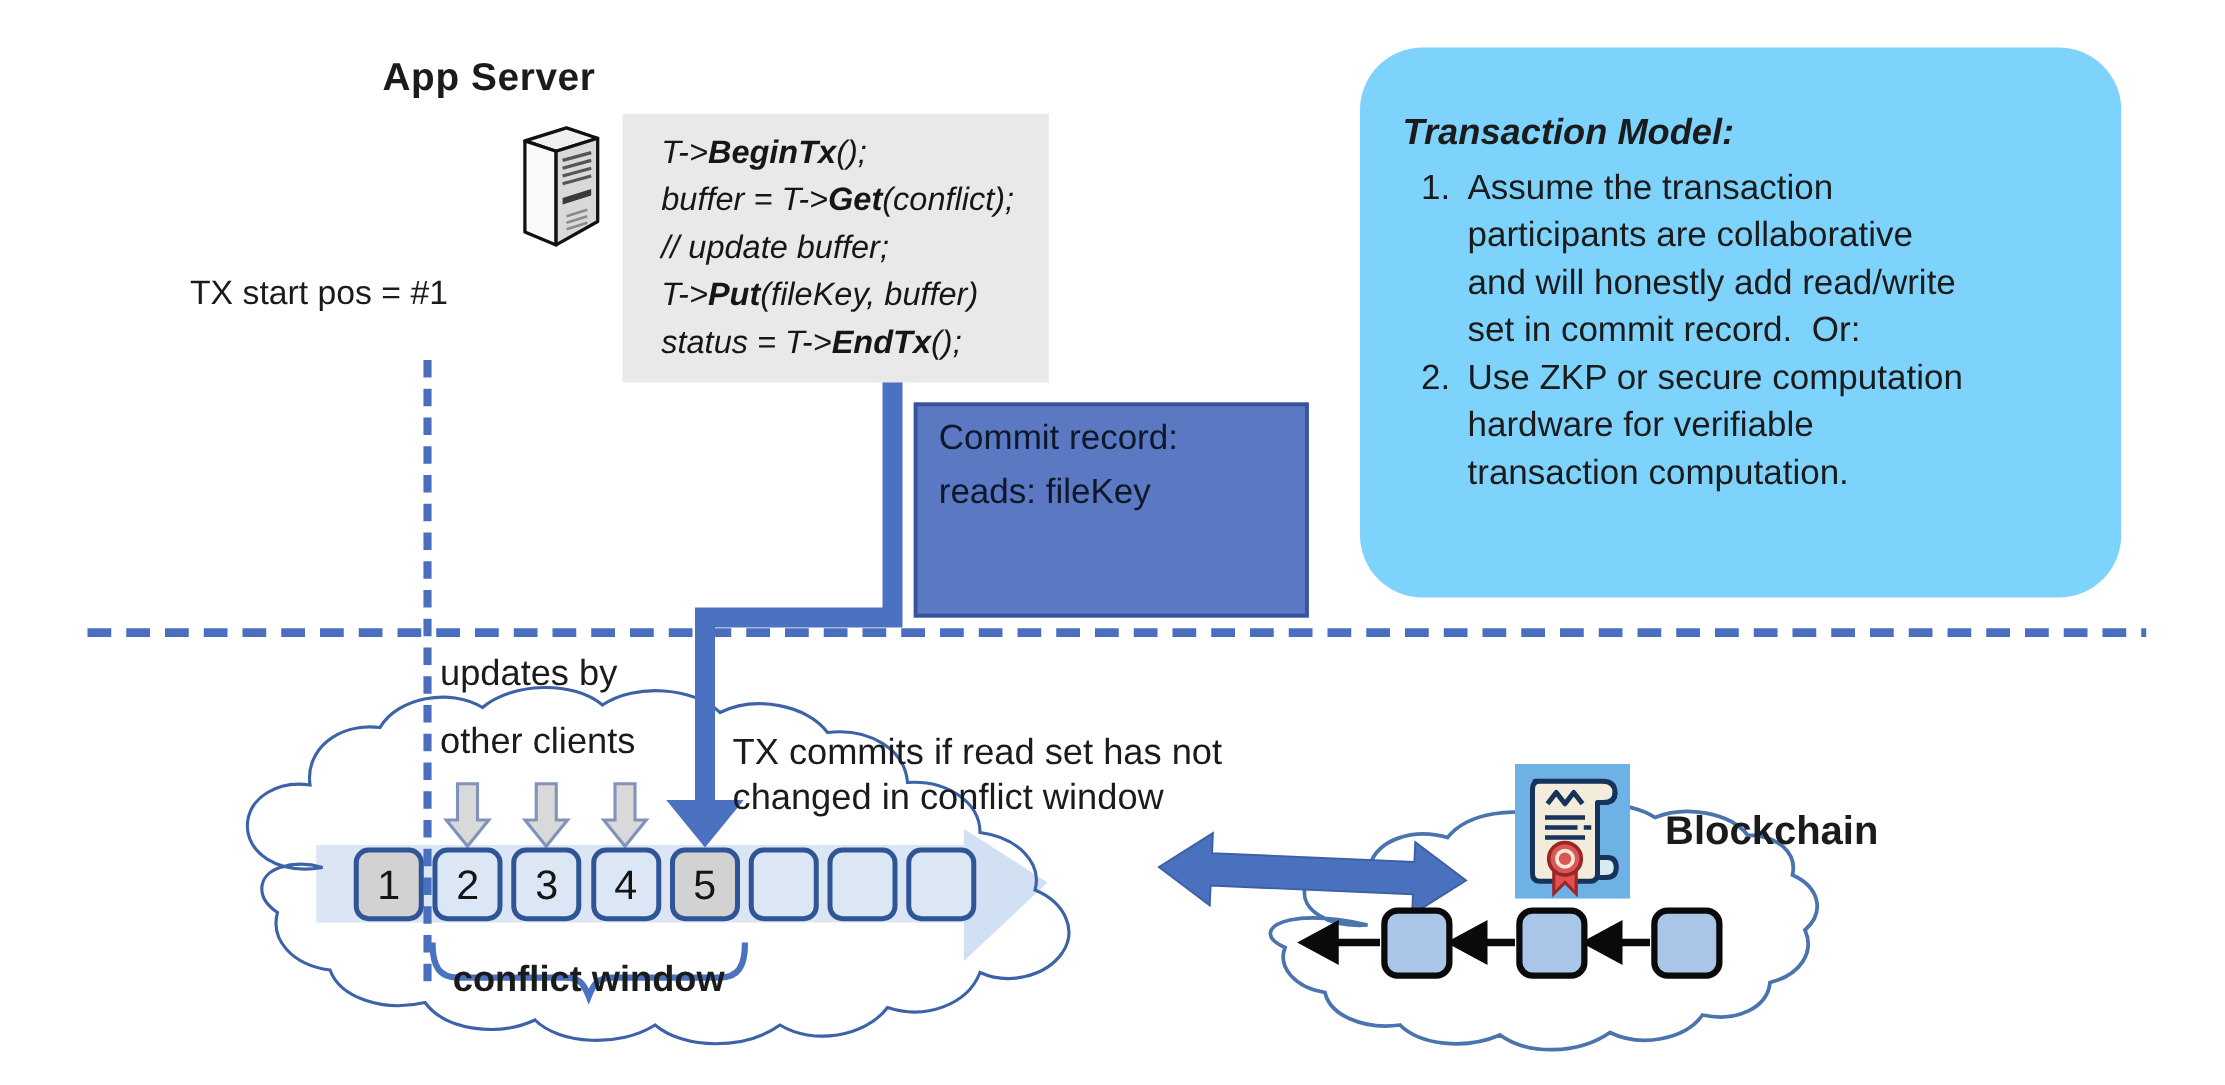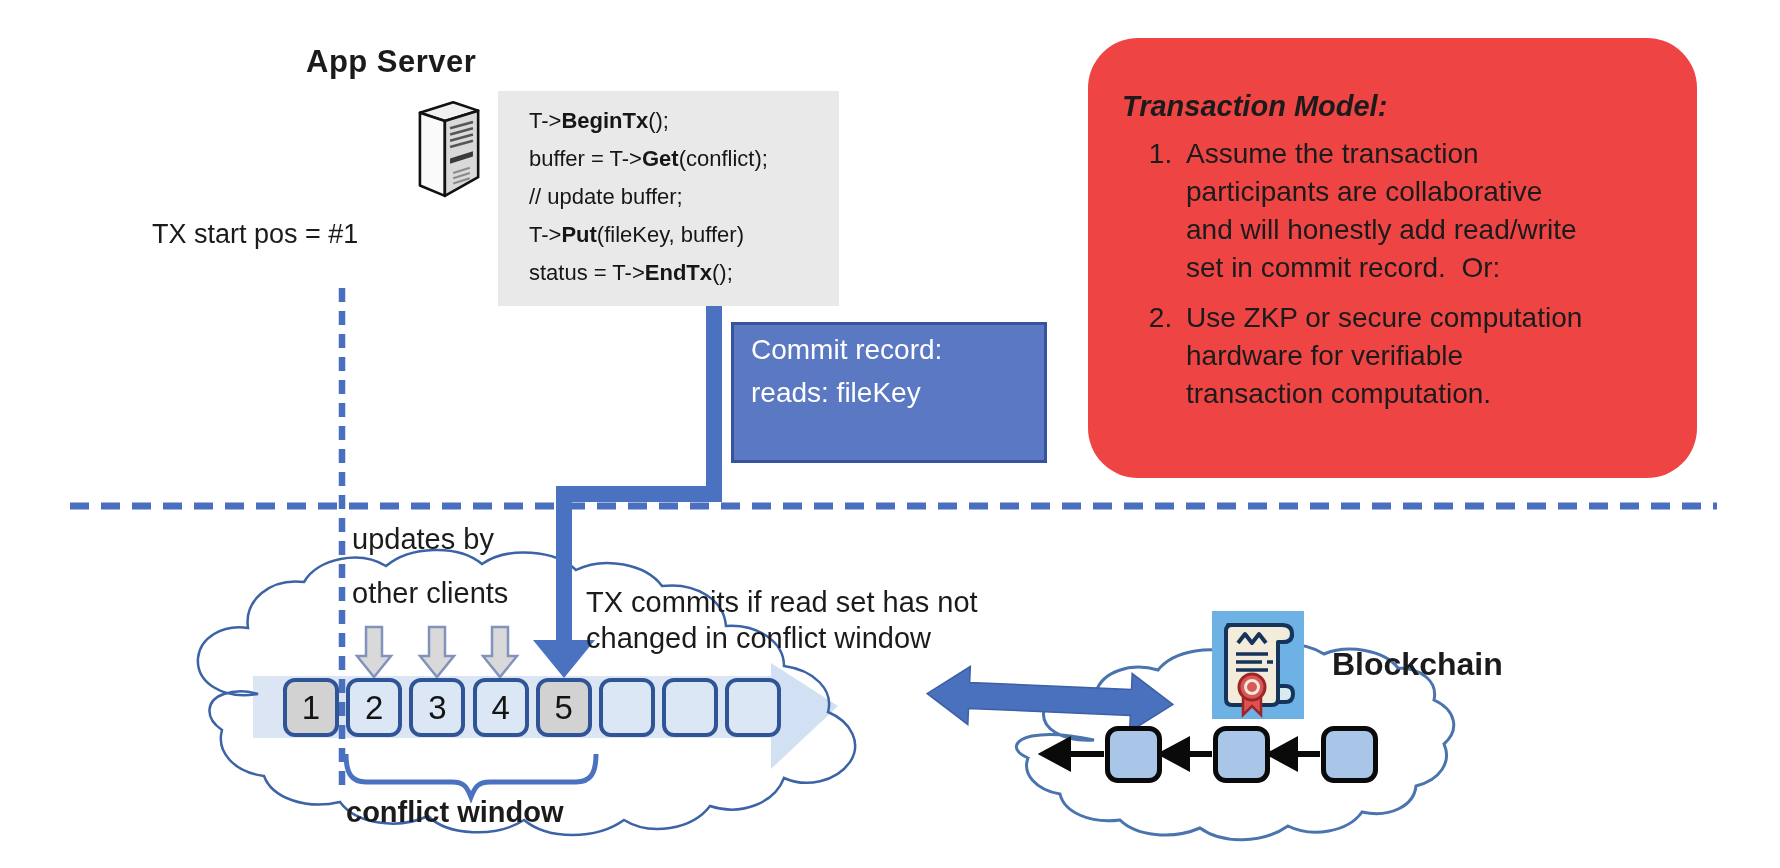--- a/index.html
+++ b/index.html
@@ -5,37 +5,37 @@
   html,body{margin:0;padding:0;background:#ffffff;}
   .canvas{position:relative;width:1780px;height:868px;background:#ffffff;overflow:hidden;
           font-family:"Liberation Sans",sans-serif;color:#1b1b1b;}
   .abs{position:absolute;}
   #diagram-layer{position:absolute;left:0;top:0;width:1780px;height:868px;}
 
   #app-server-label{left:306px;top:44px;font-size:31px;font-weight:bold;letter-spacing:.5px;text-align:right;}
   #server-icon{left:406px;top:94px;width:84px;height:104px;}
 
   #code-block{left:498px;top:91px;width:341px;height:215px;background:#e9e9e9;
-              box-sizing:border-box;padding:11px 12px 0 31px;font-size:22px;line-height:38px;color:#161616;}
+              box-sizing:border-box;padding:11px 12px 0 31px;font-size:26px;line-height:38px;color:#161616;font-style:italic;}
   .code-line .b{font-weight:bold;}
 
   #tx-start-label{left:152px;top:219px;font-size:27px;text-align:center;}
 
-  #commit-box{left:731px;top:322px;width:316px;height:141px;background:#5b78c3;border:3px solid #37539e;
-              box-sizing:border-box;color:#ffffff;font-size:28px;line-height:43px;padding:3px 0 0 17px;}
+  #commit-box{left:731px;top:322px;width:316px;height:172px;background:#5b78c3;border:3px solid #37539e;
+              box-sizing:border-box;color:#0f172a;font-size:28px;line-height:43px;padding:3px 0 0 17px;}
 
-  #tm-box{left:1088px;top:38px;width:609px;height:440px;background:#ef4444;border-radius:50px;
+  #tm-box{left:1088px;top:38px;width:609px;height:440px;background:#7dd3fc;border-radius:50px;
           box-sizing:border-box;padding:52px 40px 0 34px;}
   #tm-title{font-size:29px;font-weight:bold;font-style:italic;margin:0 0 8px 0;}
   #tm-list{margin:0;padding:0 0 0 46px;font-size:28px;line-height:38px;}
-  #tm-list li{white-space:pre-line;margin:12px;padding-left:6px;max-width:470px;}
+  #tm-list li{white-space:pre-line;margin:0;padding-left:6px;max-width:470px;}
 
   #updates-label{left:352px;top:512px;font-size:29px;line-height:54px;white-space:pre-line;}
   #commits-label{left:586px;top:584px;font-size:29px;line-height:36px;white-space:pre-line;}
-  #conflict-label{left:346px;top:796px;width:250px;font-size:29px;font-weight:bold;}
+  #conflict-label{left:346px;top:768px;width:250px;text-align:center;font-size:29px;font-weight:bold;}
   #blockchain-label{left:1332px;top:646px;font-size:32px;font-weight:bold;}
 
   #timeline-blocks{left:283px;top:678px;width:500px;height:60px;}
   .tblock{position:absolute;top:0;width:56px;height:59px;border:4px solid #2f5597;border-radius:12px;
           box-sizing:border-box;display:flex;align-items:center;justify-content:center;
           font-size:33px;color:#141414;}
   .tblock.blue{background:#dce7f6;}
   .tblock.gray{background:#d2d2d2;}
 
   #chain-blocks{left:1105px;top:726px;width:300px;height:57px;}

